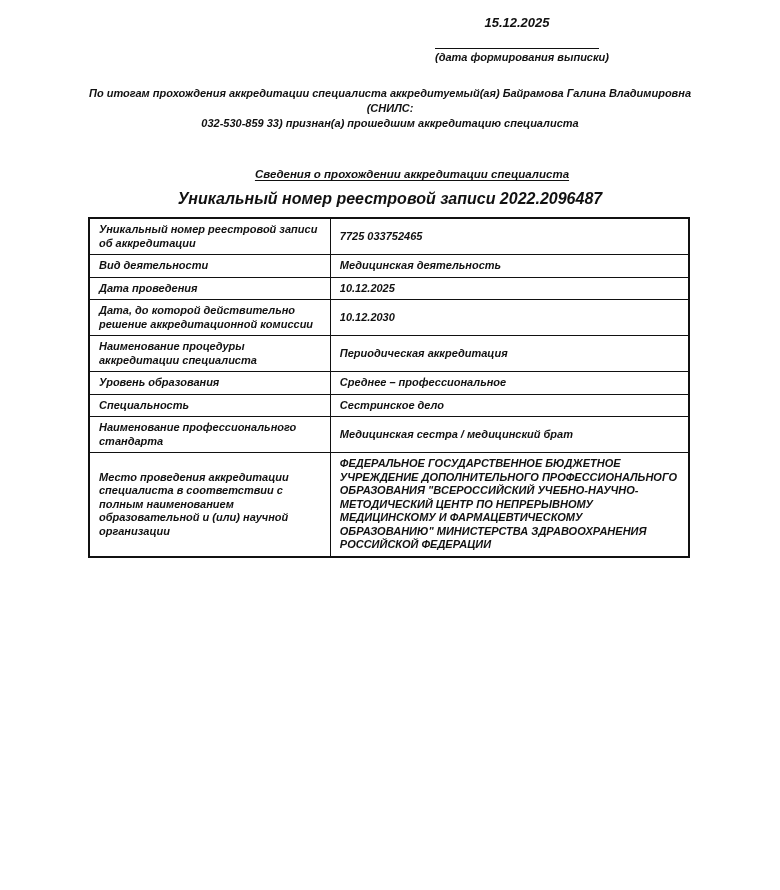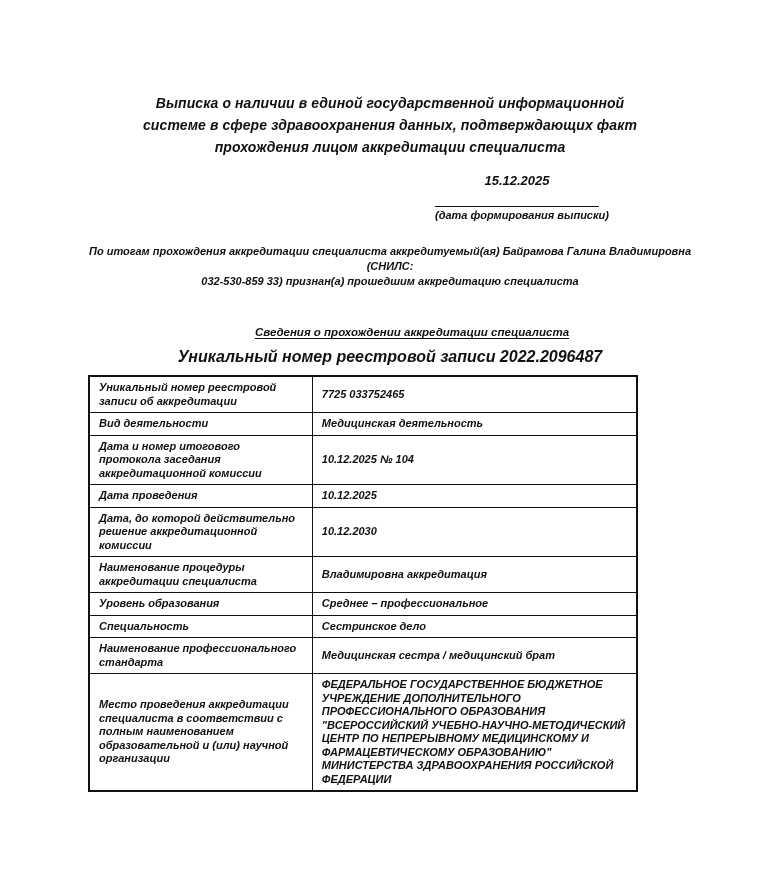--- a/index.html
+++ b/index.html
@@ -57,44 +57,39 @@
     text-underline-offset: 2px;
     padding-left: 44px;
   }
   .registry-heading {
     margin-top: 10px;
     text-align: center;
     font-size: 16px;
   }
   table.acc-table {
     margin: 9px 0 0 88px;
-    width: 550px;
+    width: 602px;
     border-collapse: collapse;
     border: 2px solid #111111;
   }
   .acc-table td {
     border: 1.6px solid #111111;
     font-size: 11px;
     line-height: 13.5px;
     vertical-align: middle;
     padding: 4px 9px;
   }
   .acc-table td.cell-label { width: 242px; }
   .acc-table td.cell-value { width: 360px; }
 </style>
 </head>
 <body>
 
 <div class="page">
 
-  <div class="doc-title">
-    <div>Выписка о наличии в единой государственной информационной</div>
-    <div>системе в сфере здравоохранения данных, подтверждающих факт</div>
-    <div>прохождения лицом аккредитации специалиста</div>
-  </div>
 
   <div class="date-block">
     <div class="date-value">15.12.2025</div>
     <div class="date-caption">(дата формирования выписки)</div>
   </div>
 
   <div class="intro">
     <div>По итогам прохождения аккредитации специалиста аккредитуемый(ая) Байрамова Галина Владимировна (СНИЛС:</div>
     <div>032-530-859 33) признан(а) прошедшим аккредитацию специалиста</div>
   </div>
@@ -107,34 +102,30 @@
     <tbody>
       <tr>
         <td class="cell-label">Уникальный номер реестровой записи об аккредитации</td>
         <td class="cell-value">7725 033752465</td>
       </tr>
       <tr>
         <td class="cell-label">Вид деятельности</td>
         <td class="cell-value">Медицинская деятельность</td>
       </tr>
       <tr>
-        <td class="cell-label">Дата и номер итогового протокола заседания аккредитационной комиссии</td>
-        <td class="cell-value">10.12.2025 № 104</td>
-      </tr>
-      <tr>
         <td class="cell-label">Дата проведения</td>
         <td class="cell-value">10.12.2025</td>
       </tr>
       <tr>
         <td class="cell-label">Дата, до которой действительно решение аккредитационной комиссии</td>
         <td class="cell-value">10.12.2030</td>
       </tr>
       <tr>
         <td class="cell-label">Наименование процедуры аккредитации специалиста</td>
-        <td class="cell-value">Владимировна аккредитация</td>
+        <td class="cell-value">Периодическая аккредитация</td>
       </tr>
       <tr>
         <td class="cell-label">Уровень образования</td>
         <td class="cell-value">Среднее – профессиональное</td>
       </tr>
       <tr>
         <td class="cell-label">Специальность</td>
         <td class="cell-value">Сестринское дело</td>
       </tr>
       <tr>

